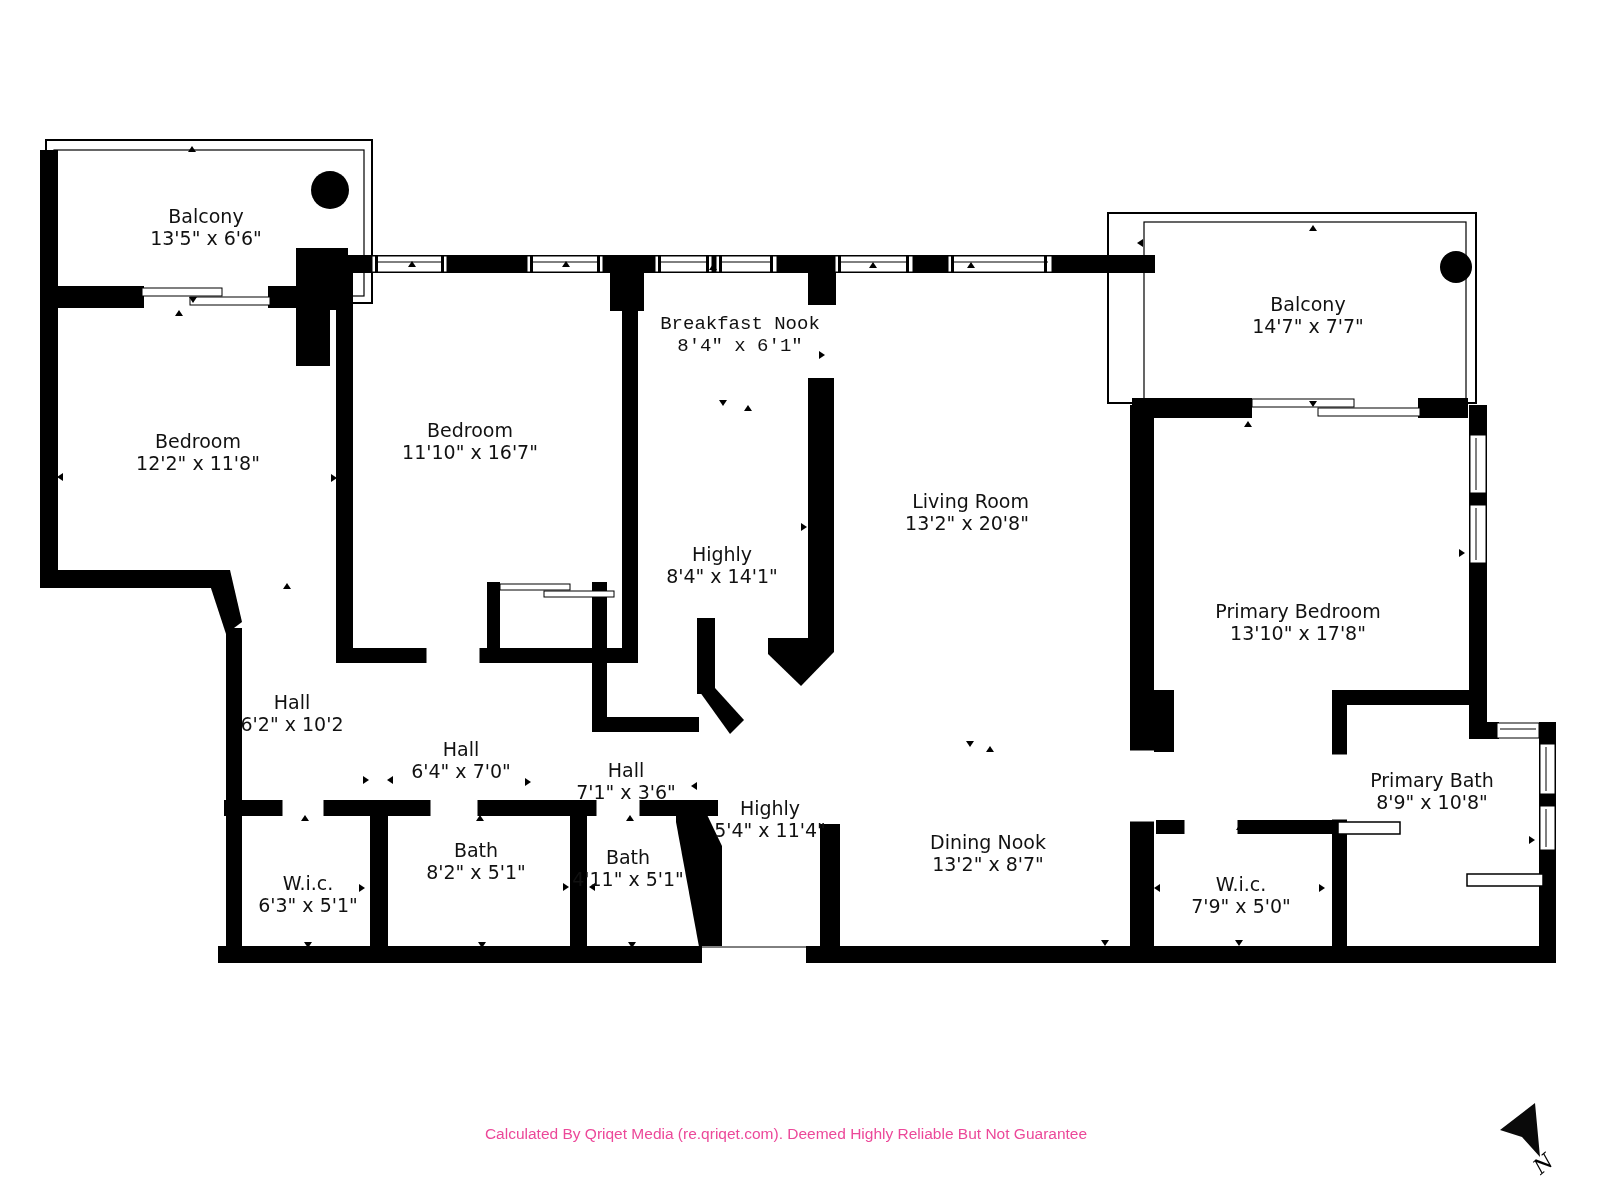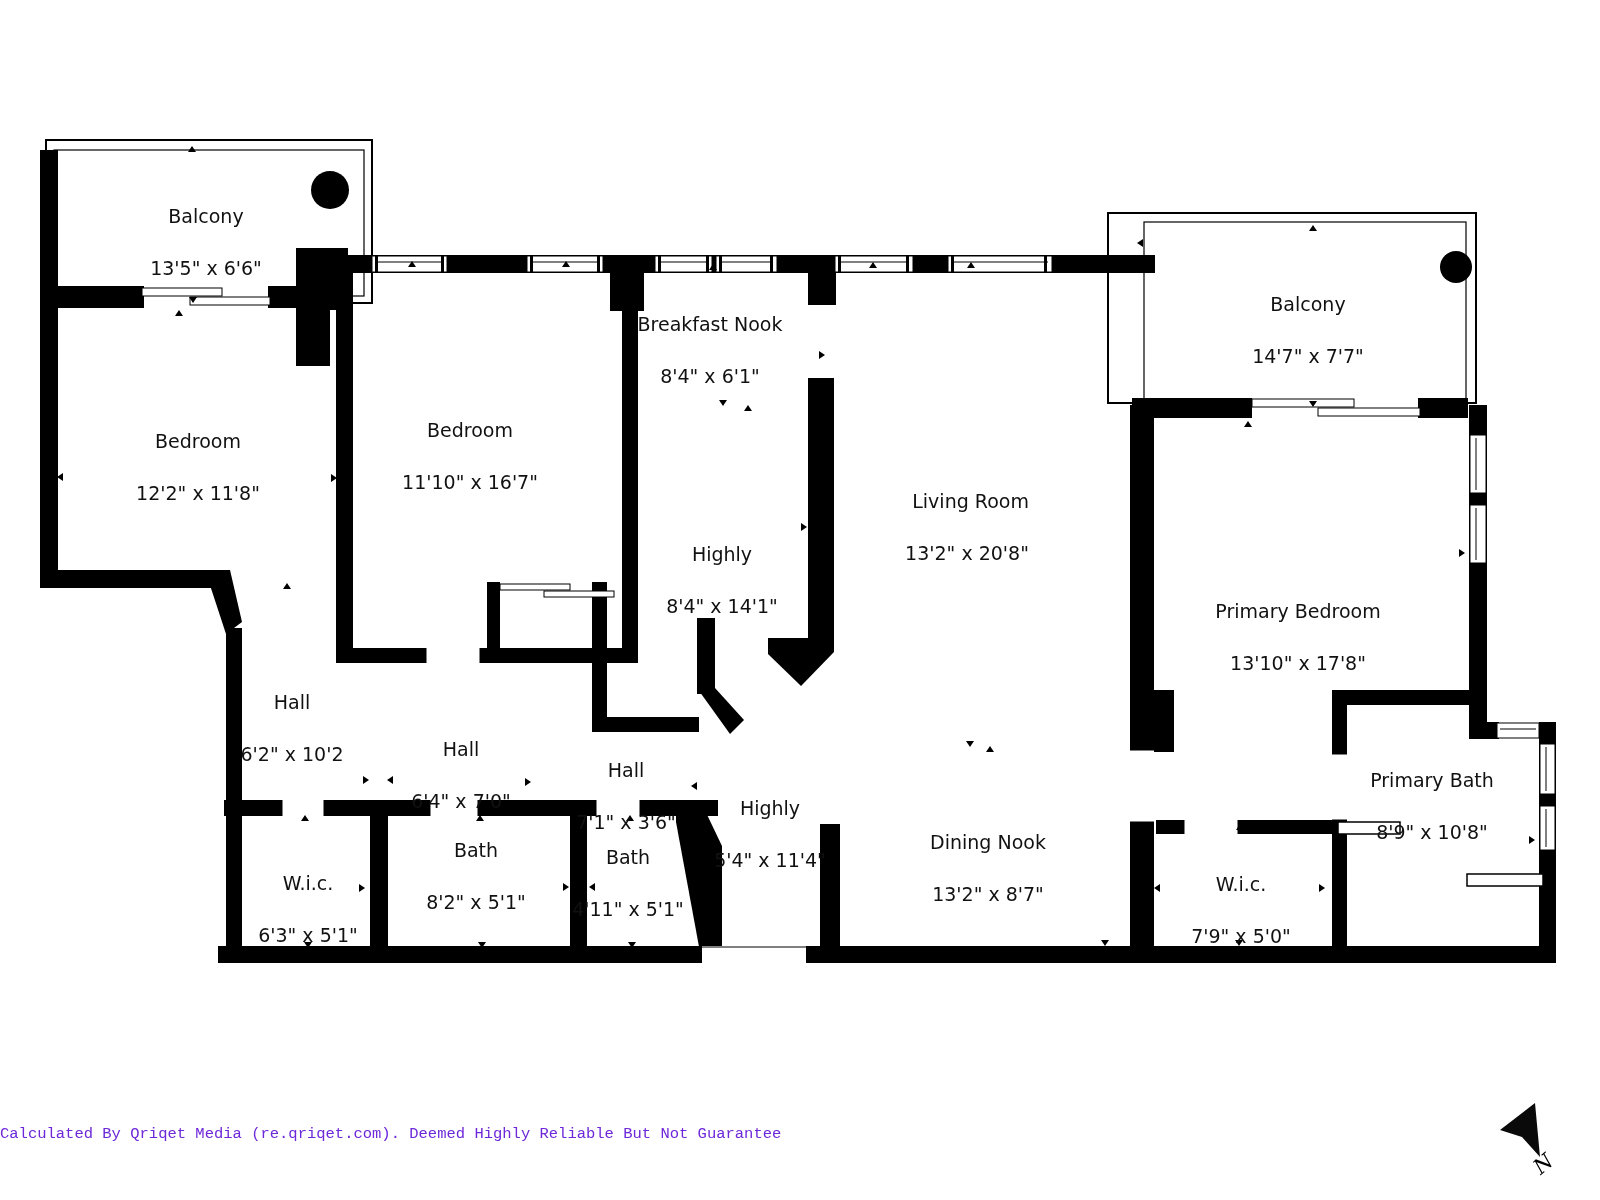--- a/index.html
+++ b/index.html
@@ -1,25 +1,25 @@
 <!DOCTYPE html>
 <html><head>
 <meta charset="utf-8">
 <style>
   html,body{margin:0;padding:0;background:#fff;}
   .plan{position:relative;width:1600px;height:1200px;background:#fff;overflow:hidden;
         font-family:"DejaVu Sans",sans-serif;}
   .walls-svg{position:absolute;left:0;top:0;z-index:1;}
   .room-label{position:absolute;transform:translate(-50%,-50%);text-align:center;
         font-size:19px;line-height:22px;color:#111;white-space:nowrap;z-index:5;}
-  .room-name,.room-dims{display:block;margin-top:30px;}
+  .room-name,.room-dims{display:block;}
   .watermark{position:absolute;left:8px;top:584px;font-size:21.5px;letter-spacing:.5px;
         color:#8f8f8f;z-index:6;white-space:nowrap;}
-  .footer{position:absolute;left:0;top:1125px;width:1572px;text-align:left;
-        font-size:15.5px;color:#6d28d9;font-family:Liberation Mono, monospace;z-index:5;}
+  .footer{position:absolute;left:0;top:1125px;width:1572px;text-align:center;
+        font-size:15.5px;color:#ec4899;font-family:Liberation Sans, sans-serif;z-index:5;}
   .north-label{position:absolute;left:1534px;top:1152px;font-size:21px;
         font-family:"DejaVu Serif",serif;font-style:italic;color:#000;
         transform:rotate(-40deg);z-index:5;}
   .logo-wrap{position:absolute;left:41px;top:1051px;width:88px;height:88px;z-index:5;}
   .mk{position:absolute;width:0;height:0;z-index:4;}
   .mk.up{border-left:4px solid transparent;border-right:4px solid transparent;border-bottom:6px solid #000;}
   .mk.down{border-left:4px solid transparent;border-right:4px solid transparent;border-top:6px solid #000;}
   .mk.left{border-top:4px solid transparent;border-bottom:4px solid transparent;border-right:6px solid #000;}
   .mk.right{border-top:4px solid transparent;border-bottom:4px solid transparent;border-left:6px solid #000;}
 </style>
@@ -191,21 +191,21 @@
         <span class="room-dims">13'5" x 6'6"</span>
       </div>
       <div class="room-label" style="left: 198px; top: 452px;">
         <span class="room-name">Bedroom</span>
         <span class="room-dims">12'2" x 11'8"</span>
       </div>
       <div class="room-label" style="left: 470px; top: 441px;">
         <span class="room-name">Bedroom</span>
         <span class="room-dims">11'10" x 16'7"</span>
       </div>
-      <div class="room-label" style="left: 710px; top: 335px;">
+      <div class="room-label" style="left: 740px; top: 335px; font-family: Liberation Mono, monospace;">
         <span class="room-name">Breakfast Nook</span>
         <span class="room-dims">8'4" x 6'1"</span>
       </div>
       <div class="room-label" style="left: 722px; top: 565px;">
         <span class="room-name">Highly</span>
         <span class="room-dims">8'4" x 14'1"</span>
       </div>
       <div class="room-label" style="left: 967px; top: 512px; text-align: right;">
         <span class="room-name">Living Room</span>
         <span class="room-dims">13'2" x 20'8"</span>

